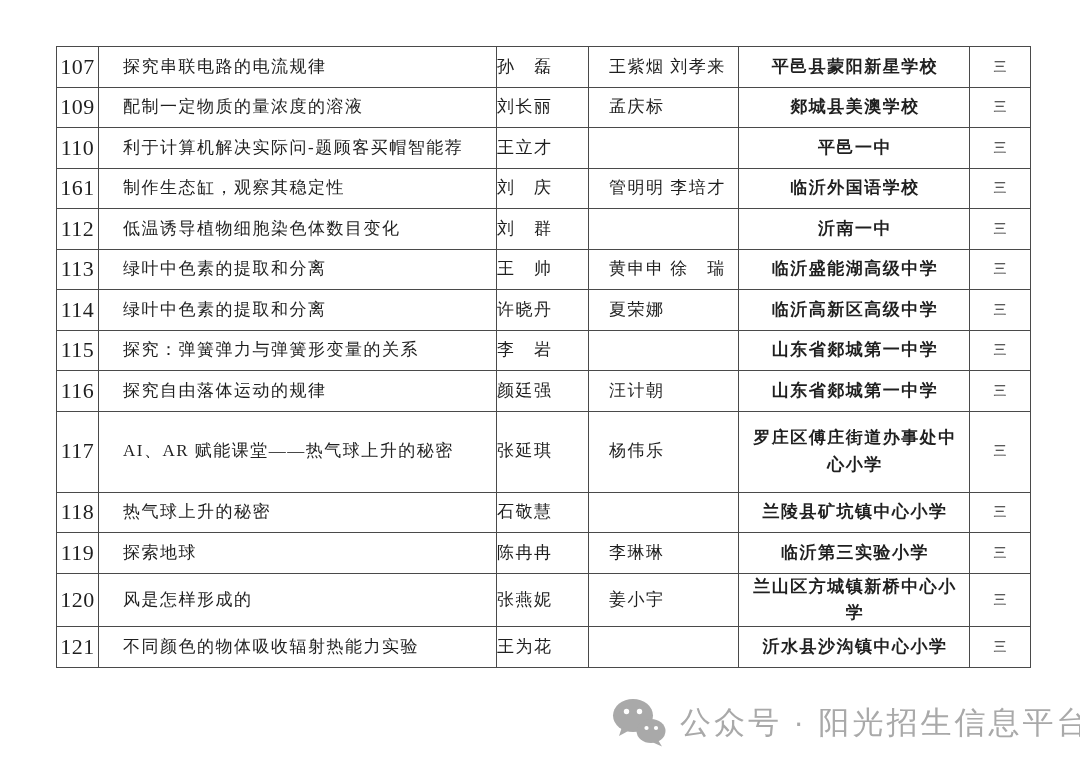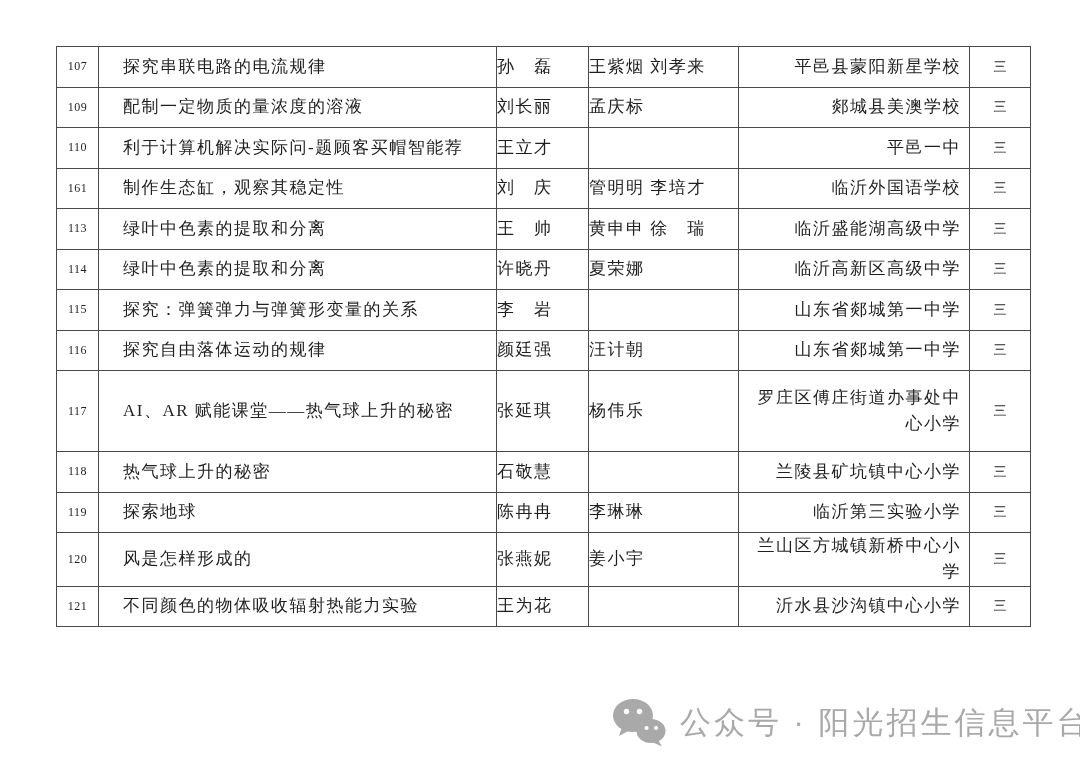--- a/index.html
+++ b/index.html
@@ -13,25 +13,25 @@
   .award-table td {
     border:1px solid #4a4a4a;
     font-size:17px; letter-spacing:1.5px;
     vertical-align:middle;
     background:#ffffff;
     line-height:1.55;
   }
   .award-table tr { height:40.5px; }
   .award-table tr.tall { height:81px; }
 
-  td.c-no     { text-align:center; font-size:12px; letter-spacing:0.5px; }
+  td.c-no     { text-align:center; font-size:22px; letter-spacing:0.5px; }
   td.c-title  { text-align:left; padding-left:24px; padding-right:6px; }
   td.c-name   { text-align:left;margin-top:44px; }
-  td.c-others { text-align:left; padding-left:0; padding-right:4px;margin-top:8px; }
-  td.c-school { text-align:right; padding-left:10px; padding-right:8px; }
+  td.c-others { text-align:left; padding-left:20px; padding-right:4px;margin-top:8px; }
+  td.c-school { text-align:center; padding-left:10px; padding-right:8px;font-weight:bold; }
   td.c-award  { text-align:center; font-size:13px; letter-spacing:0; }
 
   .footer {
     position:absolute; left:612px; top:694px; height:58px;
     display:flex; align-items:center; gap:14px;
   }
   .footer-label {
     font-family:"Liberation Sans","DejaVu Sans",sans-serif;
     font-size:31px; color:#a9a9a9; letter-spacing:3px; white-space:nowrap;
   }
@@ -73,20 +73,28 @@
         <td class="c-others"></td>
         <td class="c-school">平邑一中</td>
         <td class="c-award">三</td>
       </tr>
       <tr>
         <td class="c-no">161</td>
         <td class="c-title">制作生态缸，观察其稳定性</td>
         <td class="c-name">刘　庆</td>
         <td class="c-others">管明明 李培才</td>
         <td class="c-school">临沂外国语学校</td>
+        <td class="c-award">三</td>
+      </tr>
+      <tr>
+        <td class="c-no">112</td>
+        <td class="c-title">低温诱导植物细胞染色体数目变化</td>
+        <td class="c-name">刘　群</td>
+        <td class="c-others"></td>
+        <td class="c-school">沂南一中</td>
         <td class="c-award">三</td>
       </tr>
       <tr>
         <td class="c-no">113</td>
         <td class="c-title">绿叶中色素的提取和分离</td>
         <td class="c-name">王　帅</td>
         <td class="c-others">黄申申 徐　瑞</td>
         <td class="c-school">临沂盛能湖高级中学</td>
         <td class="c-award">三</td>
       </tr>

